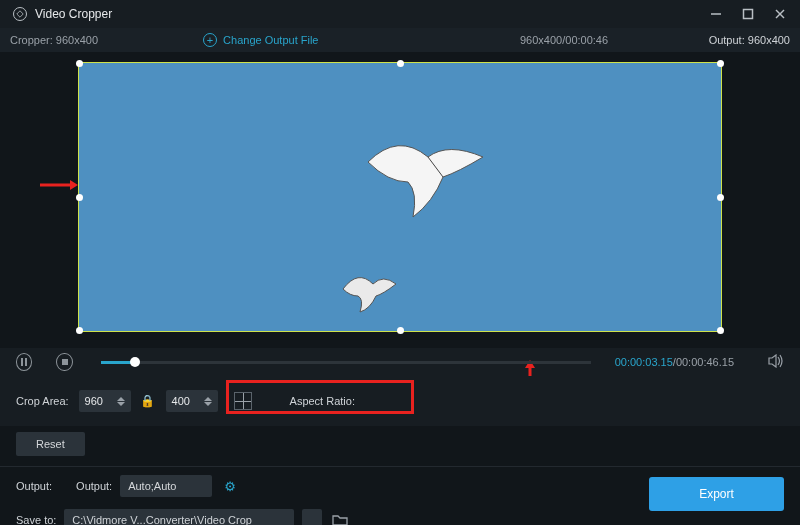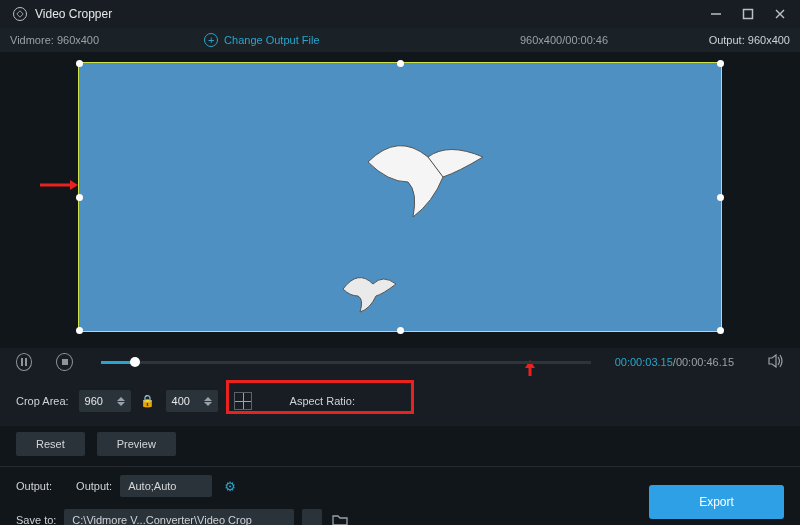--- a/index.html
+++ b/index.html
@@ -49,28 +49,28 @@
   .lock{color:#29a5cc;font-size:12px}
   .align-icon{width:18px;height:18px;display:flex;align-items:center;justify-content:center;border:1px solid #5a636b;margin-left:6px;position:relative}
   .align-icon::before,.align-icon::after{content:"";position:absolute;background:#9aa1a8}
   .align-icon::before{width:100%;height:1px;top:50%}
   .align-icon::after{height:100%;width:1px;left:50%}
   .aspect-group{display:flex;align-items:center;gap:23px;height:30px;padding:0 10px;position:relative;margin-left:18px}
   .aspect-highlight{position:absolute;left:226px;top:4px;width:188px;height:34px;border:3px solid #e8221f;pointer-events:none}
   .dropdown{background:#2b333a;height:22px;width:100px;display:flex;align-items:center;justify-content:space-between;padding:0 8px;border-radius:2px;cursor:pointer}
   .dropdown .caret{width:0;height:0;border-left:4px solid transparent;border-right:4px solid transparent;border-top:5px solid #e6e8ea}
   .btn{background:#2b333a;height:24px;padding:0 20px;display:flex;align-items:center;border-radius:2px;cursor:pointer}
-  .row2{padding:6px 16px 8px;display:flex;align-items:center;gap:12px}
+  .row2{padding:6px 16px 8px;display:flex;align-items:center;gap:24px}
   .divider{height:1px;background:#23292f;margin:2px 0}
   .outrow{padding:6px 16px;display:flex;align-items:center;gap:8px}
   .field{background:#2b333a;height:22px;padding:0 8px;display:flex;align-items:center;border-radius:2px}
   .gear{color:#29a5cc;font-size:13px;margin-left:4px}
   .bottom{padding:6px 16px 10px;display:flex;align-items:center;gap:8px}
   .pathbox{background:#2b333a;height:22px;padding:0 8px;display:flex;align-items:center;border-radius:2px;width:230px;color:#cfd3d7;overflow:hidden;white-space:nowrap}
-  .export-btn{position:absolute;right:16px;bottom:6px;width:135px;height:34px;background:#2ea0e6;border-radius:3px;display:flex;align-items:center;justify-content:center;color:#fff;font-size:12px;cursor:pointer}
+  .export-btn{position:absolute;right:16px;bottom:14px;width:135px;height:34px;background:#2ea0e6;border-radius:3px;display:flex;align-items:center;justify-content:center;color:#fff;font-size:12px;cursor:pointer}
   .caret-only{width:20px;height:22px;background:#2b333a;display:flex;align-items:center;justify-content:center;border-radius:2px;cursor:pointer}
   .folder-icon{width:20px;height:22px;display:flex;align-items:center;justify-content:center;cursor:pointer;color:#9aa1a8}
 </style>
 </head>
 <body>
 
 <div class="titlebar">
   <span class="logo">
     <svg viewBox="0 0 10 10">
         <polygon points="5,1 9,5 5,9 1,5" fill="none" stroke="#b9bfc4" stroke-width="1"></polygon>
@@ -91,21 +91,21 @@
     <span class="winbtn">
         <svg width="12" height="12">
           <line x1="2" y1="2" x2="10" y2="10" stroke="#b9bfc4" stroke-width="1.5"></line>
           <line x1="10" y1="2" x2="2" y2="10" stroke="#b9bfc4" stroke-width="1.5"></line>
         </svg>
       </span>
   </div>
 </div>
 
 <div class="infobar">
-  <span>Vidmore:</span>&nbsp;
+  <span>Cropper:</span>&nbsp;
   <span>960x400</span>
   <span class="change">
     <span class="plus">+</span>
     <span>Change Output File</span>
   </span>
   <span class="dims">960x400/00:00:46</span>
   <span class="outdim">
     <span>Output:</span>
     <span>960x400</span>
   </span>
@@ -197,23 +197,20 @@
   <div class="aspect-group">
     <span class="label">Aspect Ratio:</span>
   </div>
   <div class="aspect-highlight"></div>
 </div>
 
 <div class="row2">
   <div class="btn">
       <span>Reset</span>
     </div>
-  <div class="btn">
-      <span>Preview</span>
-    </div>
 </div>
 
 <div class="divider"></div>
 
 <div class="outrow">
   <span class="label">Output:</span>
   <span class="label" style="margin-left:16px">Output:</span>
   <div class="field" style="width:92px">
     <span>Auto;Auto</span>
   </div>

